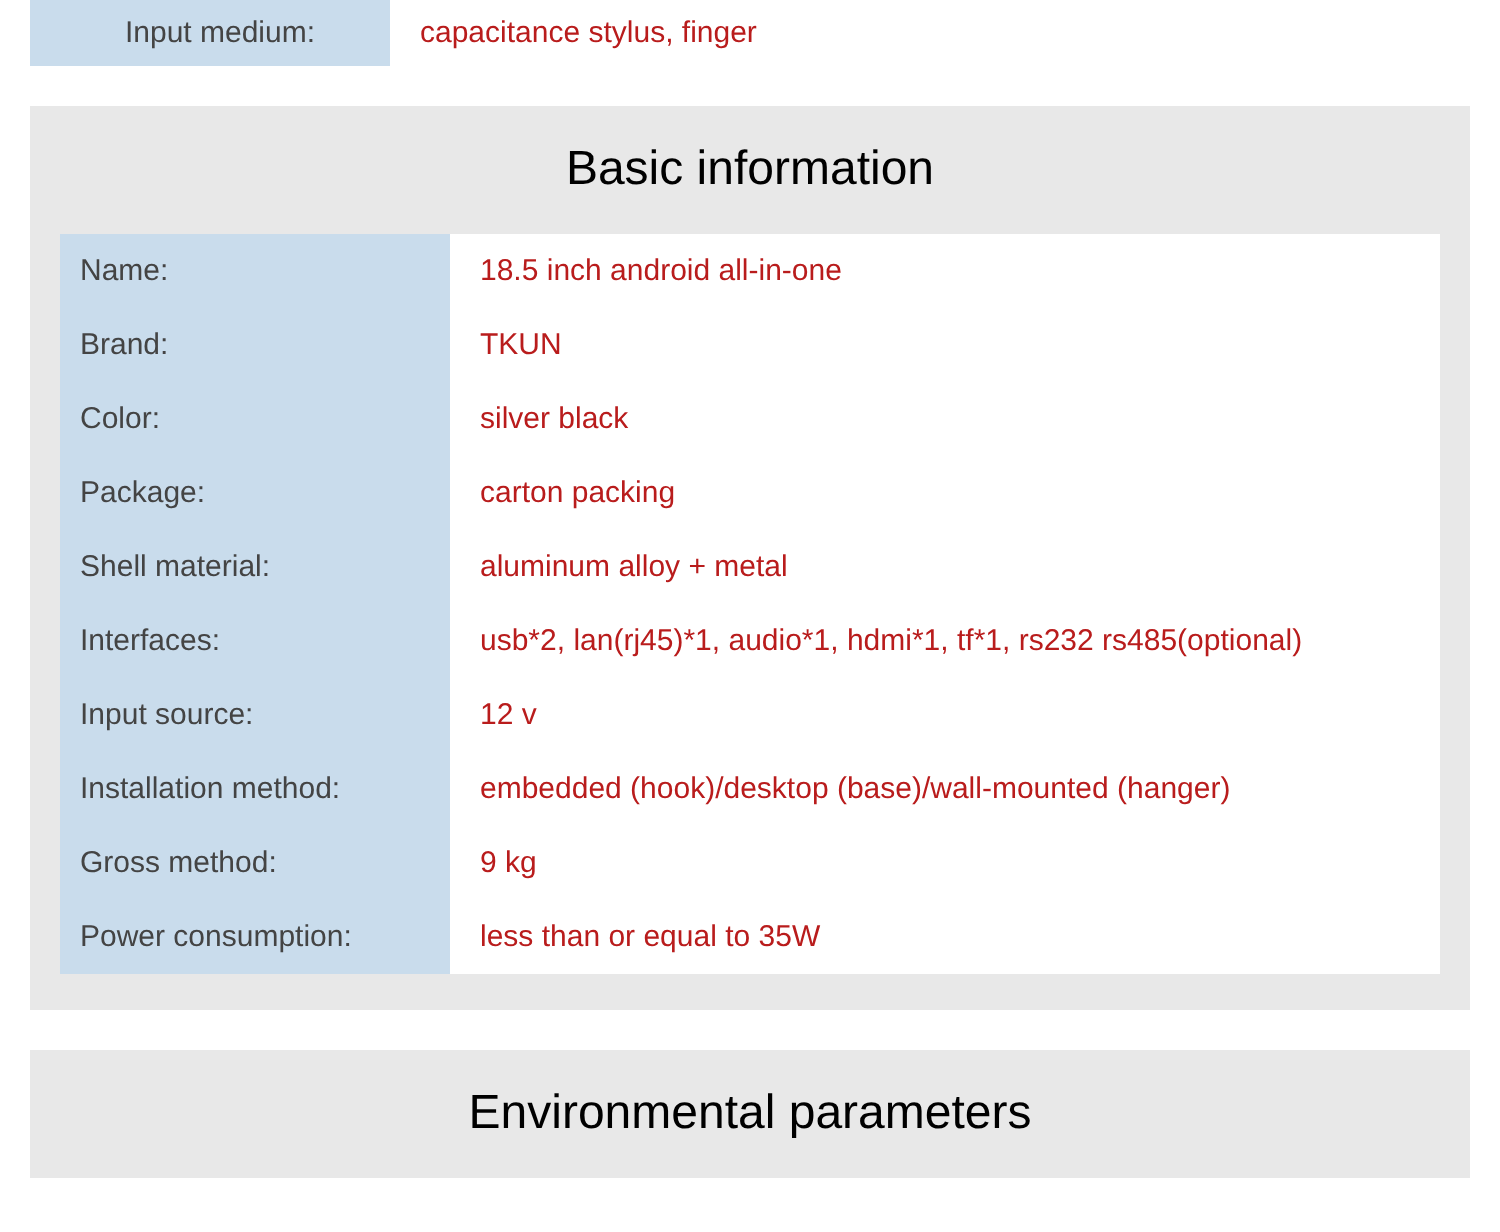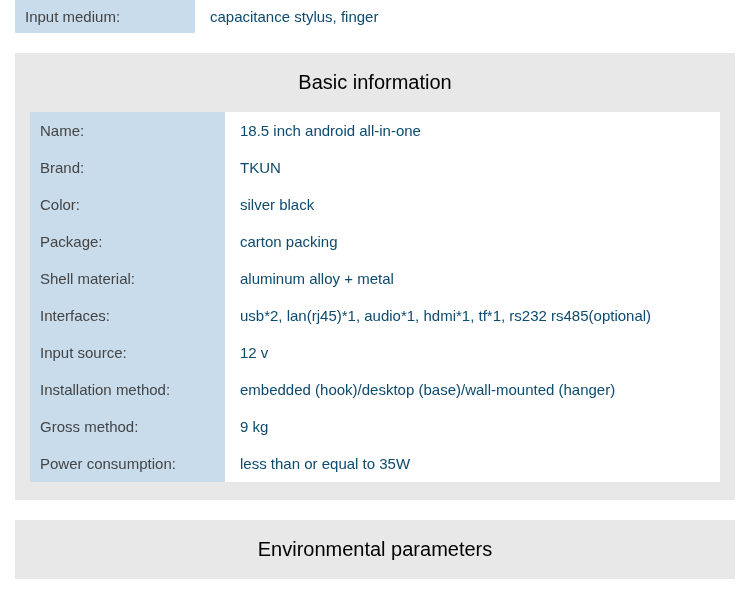--- a/index.html
+++ b/index.html
@@ -14,21 +14,21 @@
       font-size: 15px;
       color: #333;
     }
     .section {
       background: #e8e8e8;
       margin: 0 15px 20px 15px;
       padding: 0;
     }
     .section-title {
       text-align: center;
-      font-size: 20px;
+      font-size: 24px;
       font-weight: normal;
       color: #000;
       padding: 18px 12px;
       margin-top: 20px;
     }
     .spec-table {
       padding: 0 15px 18px 15px;
     }
     .spec-row {
       display: flex;
@@ -38,31 +38,32 @@
       background: #c9dcec;
       width: 195px;
       flex-shrink: 0;
       padding: 10px 0 10px 10px;
       color: #444;
     }
     .spec-value {
       background: #fff;
       flex: 1;
       padding: 10px 0 10px 15px;
-      color: #0c4a6e;
+      color: #b91c1c;
     }
     .top-row {
       display: flex;
       margin: 0 15px 20px 15px;
       background: #e8e8e8;
     }
     .top-row .spec-label {
       background: #c9dcec;
       width: 180px;
       padding: 8px 0 8px 10px;
+      text-align: center;
     }
     .top-row .spec-value {
       background: #fff;
       flex: 1;
       padding: 8px 0 8px 15px;
     }
     .part-normal {
       font-weight: normal;
       text-align: center;
     }

